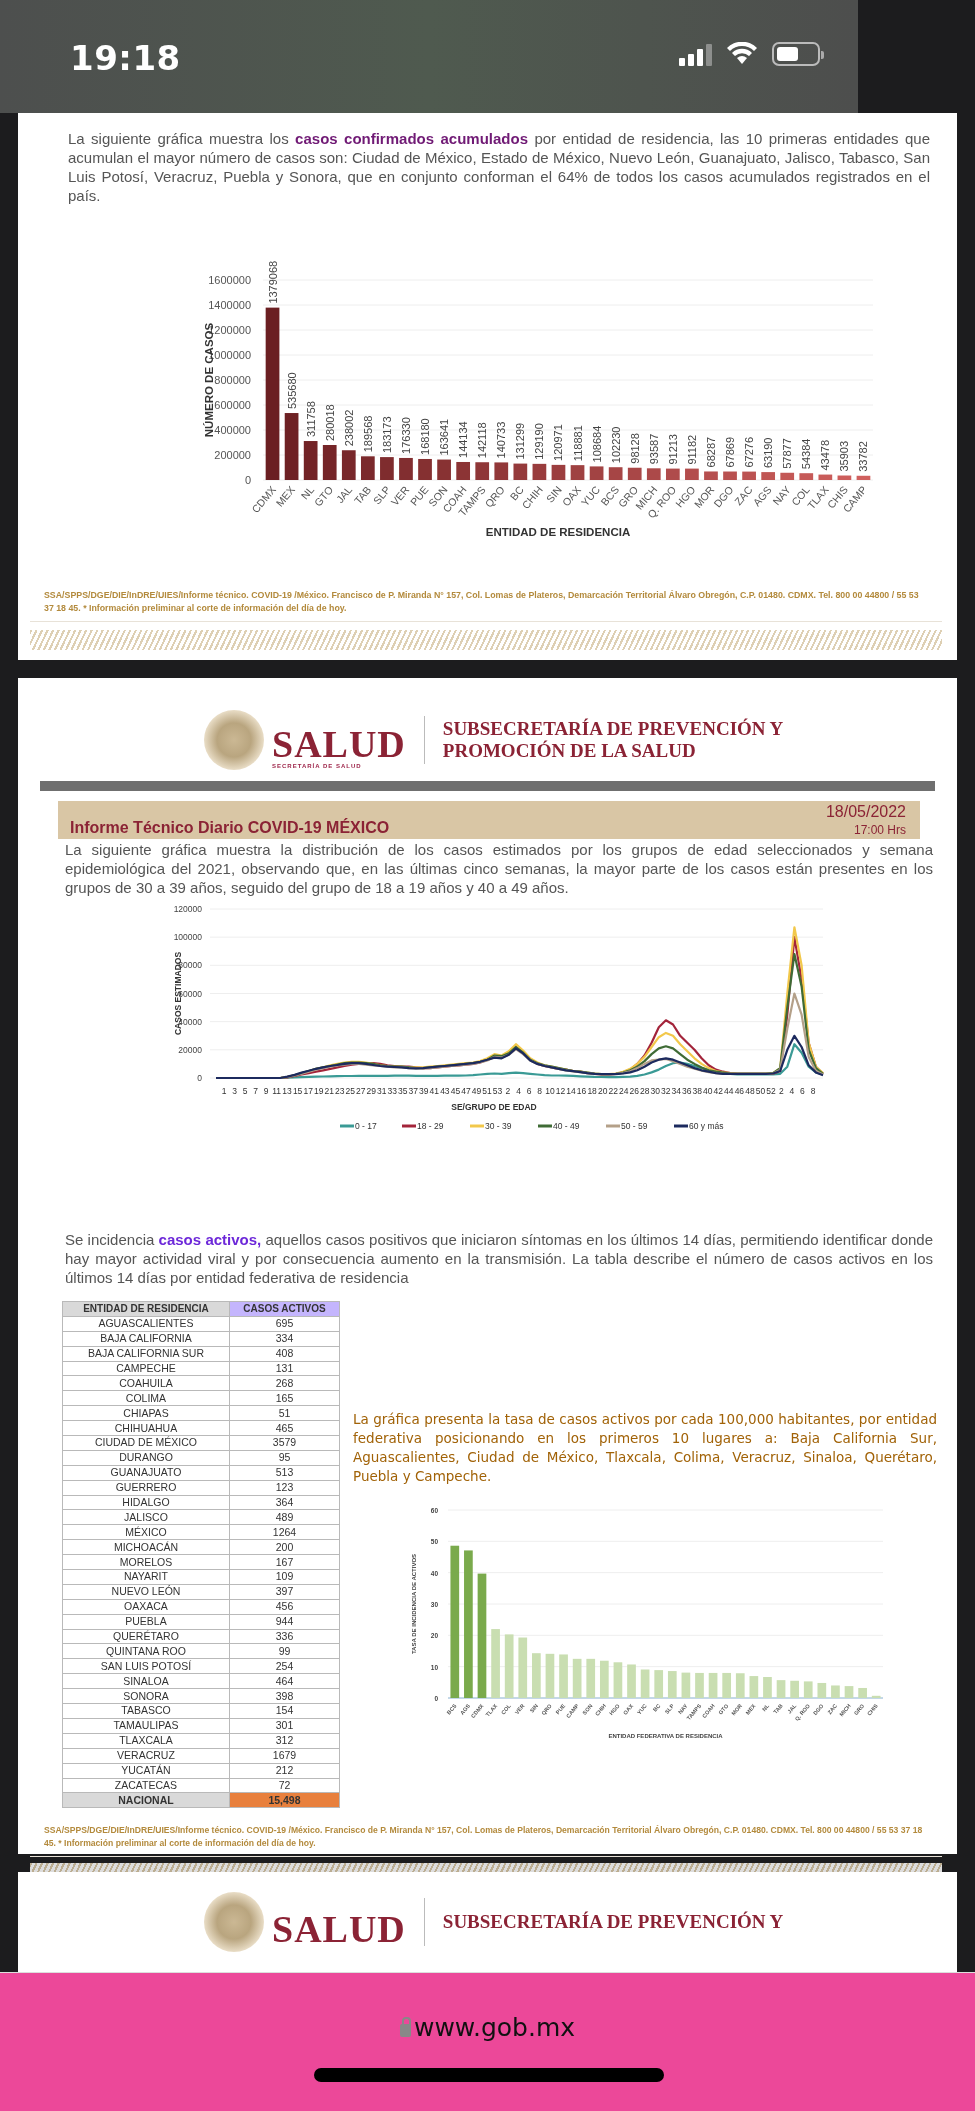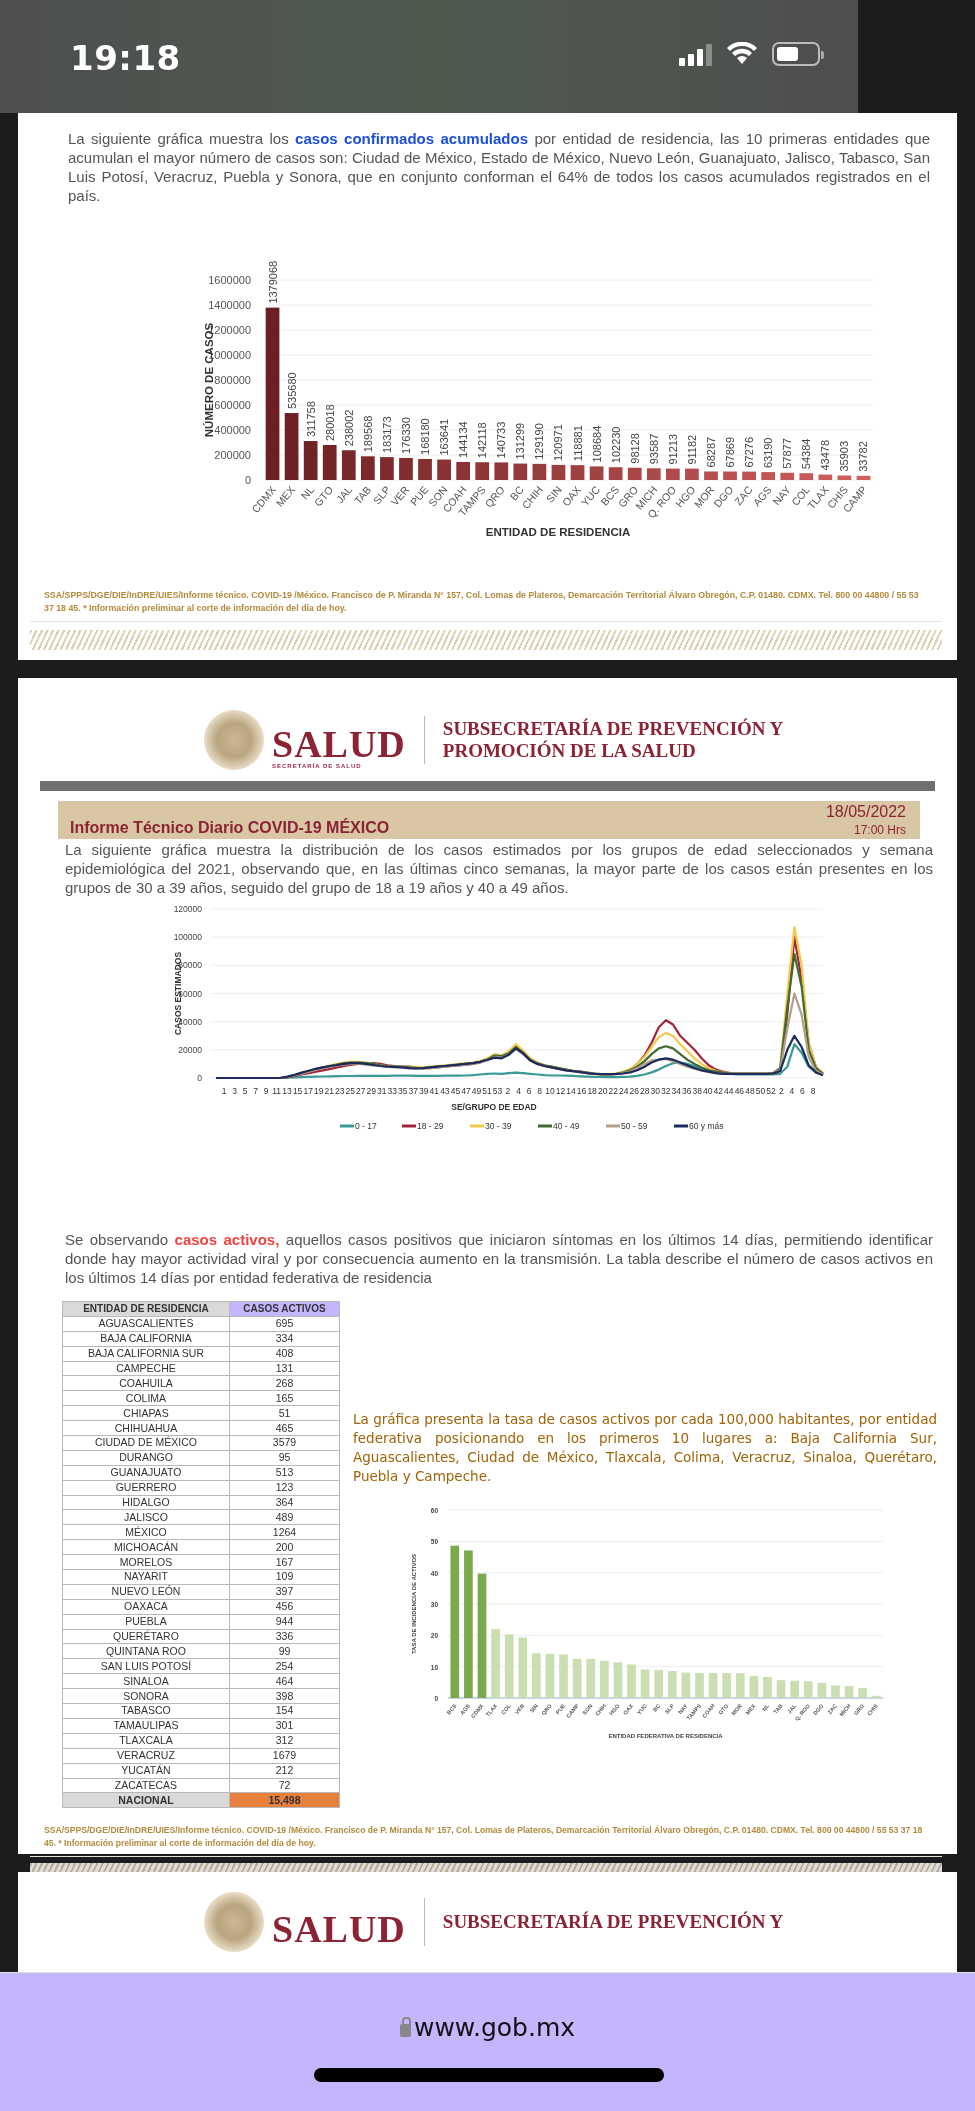--- a/index.html
+++ b/index.html
@@ -14,57 +14,57 @@
   .battery::after { content: ""; position: absolute; right: -6px; top: 7px; width: 3px; height: 8px; background: #aaa; border-radius: 0 2px 2px 0; }
   .battery .lvl { height: 100%; background: #fff; border-radius: 3px; }
 
   .page { position: absolute; left: 18px; width: 939px; background: #fff; }
   .page1 { top: 113px; height: 547px; }
   .page2 { top: 678px; height: 1176px; }
   .page3 { top: 1872px; height: 100px; }
 
   .body-text { font-family: "Liberation Sans", sans-serif; color: #555; line-height: 19px; text-align: justify; }
   .p1-text { position: absolute; left: 50px; top: 16px; width: 862px; font-size: 15px; }
-  .p1-text b { color: #1d4ed8; }
+  .p1-text b { color: #701a75; }
 
   .footer { position: absolute; left: 26px; width: 880px; font-size: 8.8px; color: #b38a3c; font-weight: bold; line-height: 13px; }
   .footer-rule { position: absolute; left: 12px; width: 912px; height: 1px; background: #e8e2d8; }
   .pattern { position: absolute; left: 12px; width: 912px; height: 20px;
     background: repeating-linear-gradient(115deg, #d8c7a6 0 2px, #fff 2px 5px); opacity: 0.85; }
 
   .logo { position: absolute; display: flex; align-items: center; }
   .seal { width: 60px; height: 60px; border-radius: 50%; background: radial-gradient(circle, #cbb894 0%, #b9a57f 40%, #e8dcc5 70%, #f5efe3 100%); }
   .salud { font-family: "Liberation Serif", serif; font-weight: bold; color: #8b2335; font-size: 38px; letter-spacing: 1px; line-height: 38px; margin-top: 13px; }
   .salud-sub { font-size: 6px; color: #9d2449; letter-spacing: 1px; font-weight: bold; }
   .vbar { width: 1px; height: 48px; background: #bbb; margin: 0 18px; }
   .sub-title { font-family: "Liberation Serif", serif; font-weight: bold; color: #8b2335; font-size: 19px; line-height: 22px; }
 
   .grey-band { position: absolute; left: 22px; top: 103px; width: 895px; height: 10px; background: #6f6f6f; }
   .beige-band { position: absolute; left: 40px; top: 123px; width: 862px; height: 38px; background: #d9c6a5; }
   .report-title { position: absolute; left: 12px; bottom: 2px; font-size: 16px; font-weight: bold; color: #8b2335; }
   .report-date { position: absolute; right: 14px; top: 2px; font-size: 16px; color: #8b2335; }
   .report-time { position: absolute; right: 14px; top: 22px; font-size: 12px; color: #8b2335; }
   .p2-text1 { position: absolute; left: 47px; top: 162px; width: 868px; font-size: 15px; }
   .p2-text2 { position: absolute; left: 47px; top: 552px; width: 868px; font-size: 15px; }
-  .p2-text2 b { color: #ef4444; }
+  .p2-text2 b { color: #6d28d9; }
 
   .tbl { position: absolute; left: 44px; top: 623px; width: 278px; border-collapse: collapse; font-size: 10.5px; font-family: "Liberation Sans", sans-serif; }
   .tbl td, .tbl th { border: 1px solid #b9b9b9; text-align: center; height: 14.9px; padding: 0; color: #333; line-height: 13px; }
   .tbl th { background: #d9d9d9; font-weight: bold; font-size: 10px; }
   .tbl th.orange { background: #c4b5fd; }
   .tbl td.nat-label { background: #d9d9d9; font-weight: bold; }
   .tbl td.nat-val { background: #e8803d; font-weight: bold; }
 
   .p2-right1 { position: absolute; left: 335px; top: 626px; width: 584px; font-size: 15px; color: #555; line-height: 19px; text-align: justify; font-family: "DejaVu Sans", sans-serif; font-size: 13.5px; }
   .p2-right1 b { color: #333; }
   .p2-right2 { position: absolute; left: 335px; top: 704px; width: 584px; font-size: 13.5px; color: #a16207; line-height: 19px; text-align: justify; font-family: "DejaVu Sans", sans-serif; margin-top: 28px; }
 
   svg text { font-family: "Liberation Sans", sans-serif; }
 
-  .urlbar { position: absolute; left: 0; top: 1972px; width: 975px; height: 139px; background: #c4b5fd; border-top: 1px solid #ddd; }
+  .urlbar { position: absolute; left: 0; top: 1972px; width: 975px; height: 139px; background: #ec4899; border-top: 1px solid #ddd; }
   .url { position: absolute; left: 0; right: 0; top: 40px; text-align: center; font-size: 25px; color: #111; font-family: "DejaVu Sans", sans-serif; }
   .lock { display: inline-block; width: 11px; height: 13px; background: #888; border-radius: 2px; position: relative; margin-right: 3px; vertical-align: -1px; }
   .lock::before { content: ""; position: absolute; left: 2px; top: -7px; width: 5px; height: 7px; border: 2px solid #888; border-bottom: none; border-radius: 4px 4px 0 0; }
   .home-ind { position: absolute; left: 314px; top: 95px; width: 350px; height: 14px; background: #000; border-radius: 7px; }
 </style>
 </head>
 <body>
 
 <div class="statusbar">
   <div class="status-time">19:18</div>
@@ -323,21 +323,21 @@
       <line x1="452" x2="466" y1="226" y2="226" stroke="#f2c84b" stroke-width="3"></line>
       <text x="467" y="229" font-size="8.5" fill="#333">30 - 39</text>
       <line x1="520" x2="534" y1="226" y2="226" stroke="#3f6b35" stroke-width="3"></line>
       <text x="535" y="229" font-size="8.5" fill="#333">40 - 49</text>
       <line x1="588" x2="602" y1="226" y2="226" stroke="#b4a089" stroke-width="3"></line>
       <text x="603" y="229" font-size="8.5" fill="#333">50 - 59</text>
       <line x1="656" x2="670" y1="226" y2="226" stroke="#1c2a5e" stroke-width="3"></line>
       <text x="671" y="229" font-size="8.5" fill="#333">60 y más</text>
     </svg>
 
-  <p class="body-text p2-text2"><span>Se observando </span><b>casos activos,</b><span> aquellos casos positivos que iniciaron síntomas en los últimos 14 días, permitiendo identificar donde hay mayor actividad viral y por consecuencia aumento en la transmisión. La tabla describe el número de casos activos en los últimos 14 días por entidad federativa de residencia</span></p>
+  <p class="body-text p2-text2"><span>Se incidencia </span><b>casos activos,</b><span> aquellos casos positivos que iniciaron síntomas en los últimos 14 días, permitiendo identificar donde hay mayor actividad viral y por consecuencia aumento en la transmisión. La tabla describe el número de casos activos en los últimos 14 días por entidad federativa de residencia</span></p>
 
   <table class="tbl" id="active-table">
     <thead>
       <tr>
         <th>ENTIDAD DE RESIDENCIA</th>
         <th class="orange">CASOS ACTIVOS</th>
       </tr>
     </thead>
     <tbody id="tbl-body">
         <tr>

